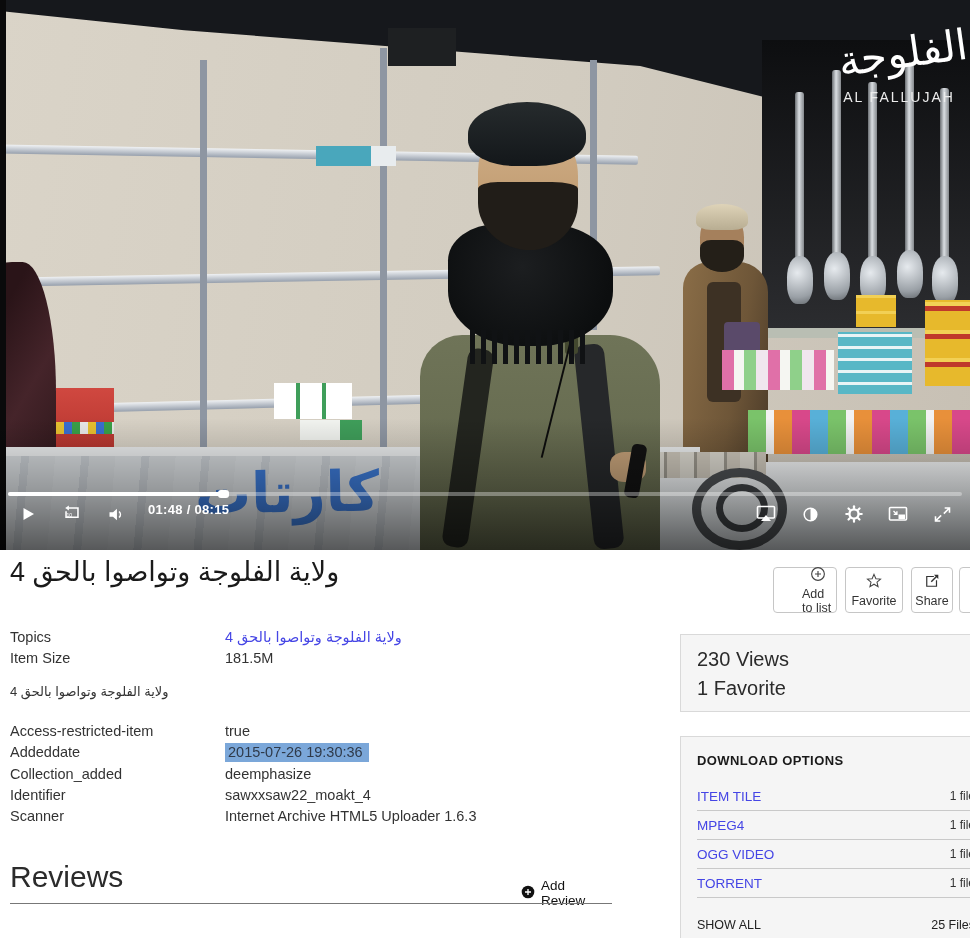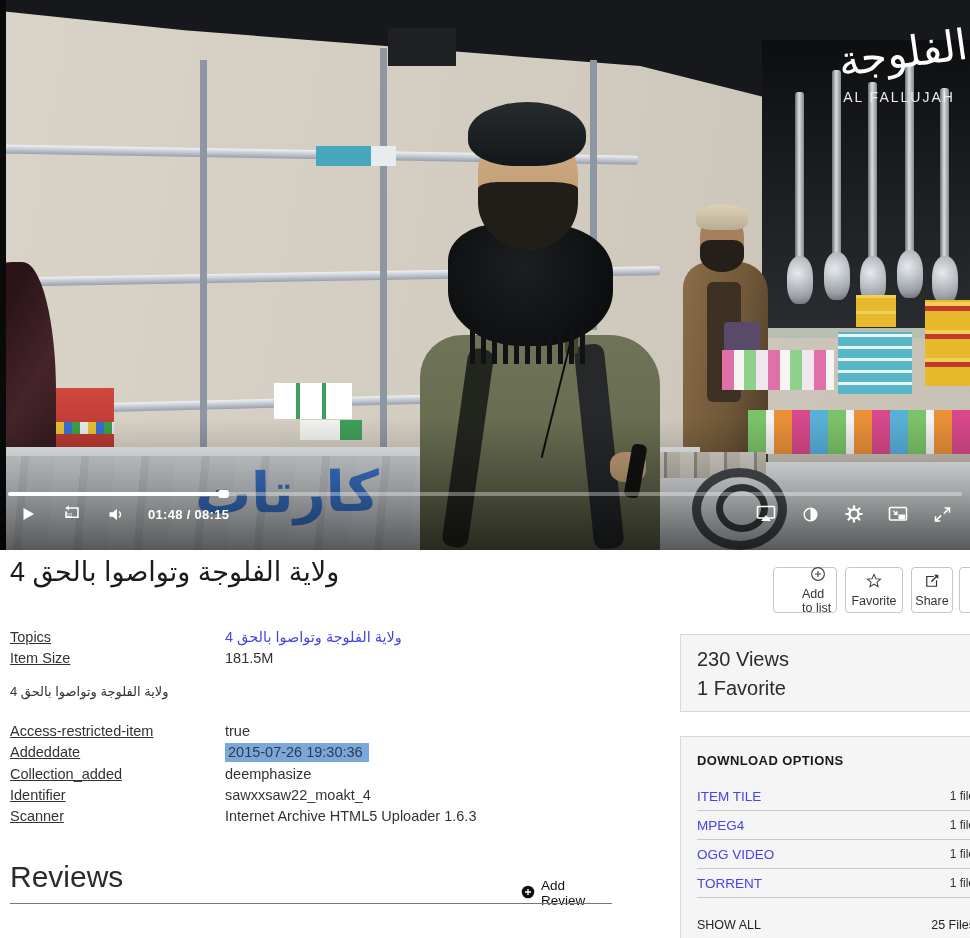--- a/index.html
+++ b/index.html
@@ -78,32 +78,32 @@
       background:linear-gradient(rgba(0,0,0,0) 0%,rgba(0,0,0,.28) 55%,rgba(0,0,0,.58) 100%);}
   .logo{left:838px;top:22px;width:122px;text-align:center;color:#fff;}
   .logo-cal{font-size:42px;line-height:64px;transform:rotate(-8deg);font-family:"DejaVu Sans",sans-serif;}
   .logo-sub{font-size:14px;letter-spacing:2px;color:#ececec;margin-top:3px;}
 
   
   .controls{left:0;bottom:0;width:970px;height:62px;position:absolute;}
   .progress{left:8px;top:4px;width:954px;height:4px;position:absolute;background:rgba(255,255,255,.34);border-radius:2px;}
   .played{position:absolute;left:0;top:0;height:4px;background:#fff;border-radius:2px;}
   .handle{position:absolute;top:-2px;width:11px;height:8px;border-radius:3px;background:#fff;}
-  .ctrlrow{position:absolute;left:0;right:0;top:14px;display:flex;align-items:center;padding:0 16px;gap:20px;}
+  .ctrlrow{position:absolute;left:0;right:0;top:14px;display:flex;align-items:flex-start;padding:0 16px;gap:20px;}
   .ctrlrow .sp{flex:1;}
   .cicon{width:24px;height:24px;display:inline-flex;align-items:center;justify-content:center;cursor:pointer;}
   .time{color:#fff;font-size:13px;font-weight:bold;letter-spacing:.3px;white-space:nowrap;}
 
   
   .title{left:10px;top:556px;font-size:27px;color:#1a1a1a;direction:rtl;}
   .actbtn{top:567px;height:46px;box-sizing:border-box;background:#fff;border:1px solid #c6c6c6;border-radius:4px;
       display:flex;flex-direction:column;align-items:center;justify-content:center;gap:1px;
       font-size:12.5px;color:#333;cursor:pointer;padding:2px 2px;}
   .metarow{font-size:14.5px;color:#333;}
-  .metarow .lab{position:absolute;left:10px;width:205px;text-decoration:underline;}
+  .metarow .lab{position:absolute;left:10px;width:205px;}
   .metarow .val{position:absolute;left:225px;white-space:nowrap;}
   a.lnk{color:#4545e5;text-decoration:none;cursor:pointer;}
   .hl{background:#7ba7d9;color:#2f3a4a;padding:1px 6px 2px 3px;}
   .desc{left:10px;top:684px;font-size:13px;color:#333;direction:rtl;}
 
   
   .statsbox{left:680px;top:634px;width:312px;height:78px;box-sizing:border-box;background:#f5f5f5;
       border:1px solid #d9d9d9;padding:10px 16px;}
   .statline{font-size:20px;color:#2b2b2b;line-height:29px;}
   .dlbox{left:680px;top:736px;width:312px;height:230px;box-sizing:border-box;background:#f5f5f5;

